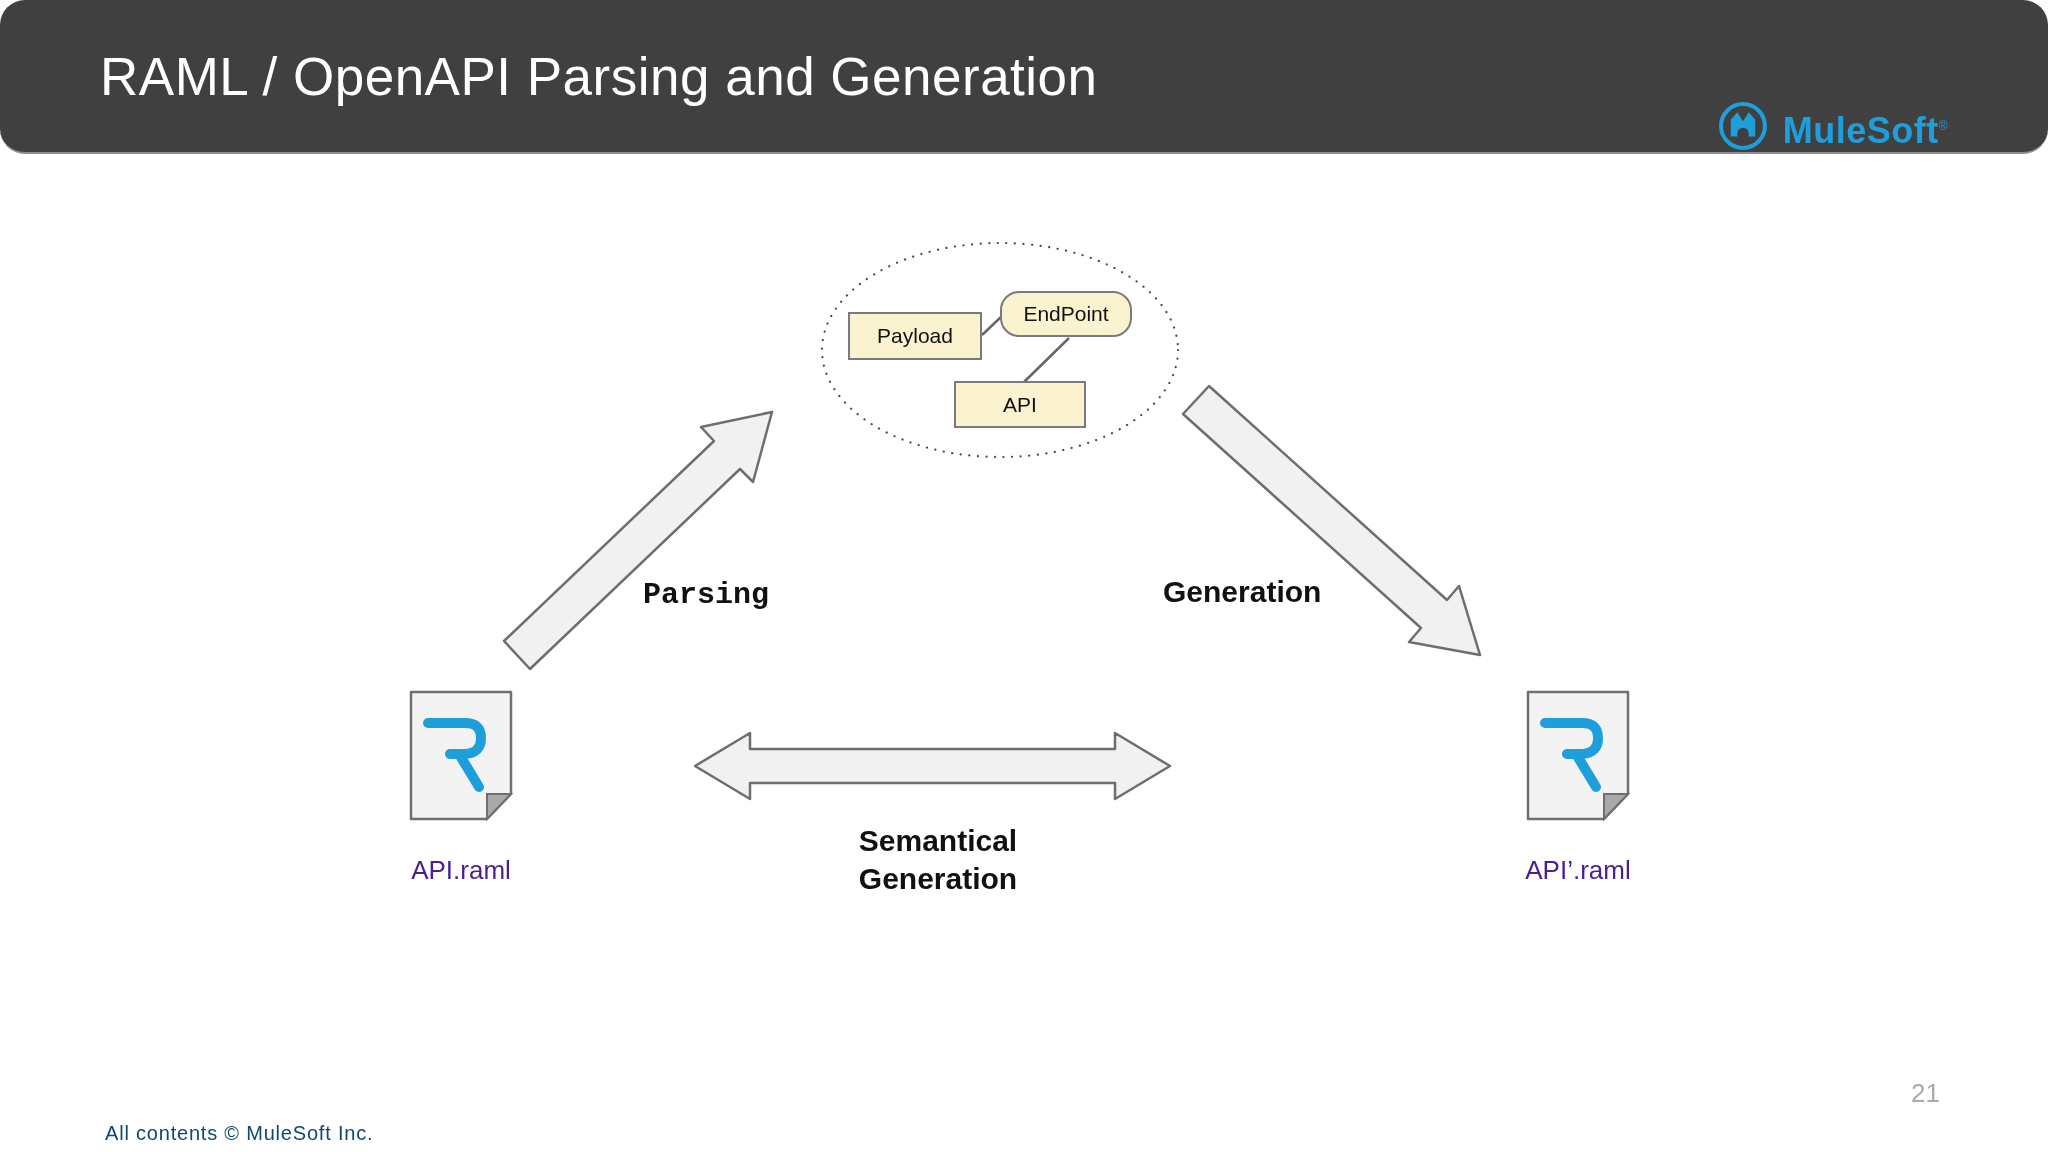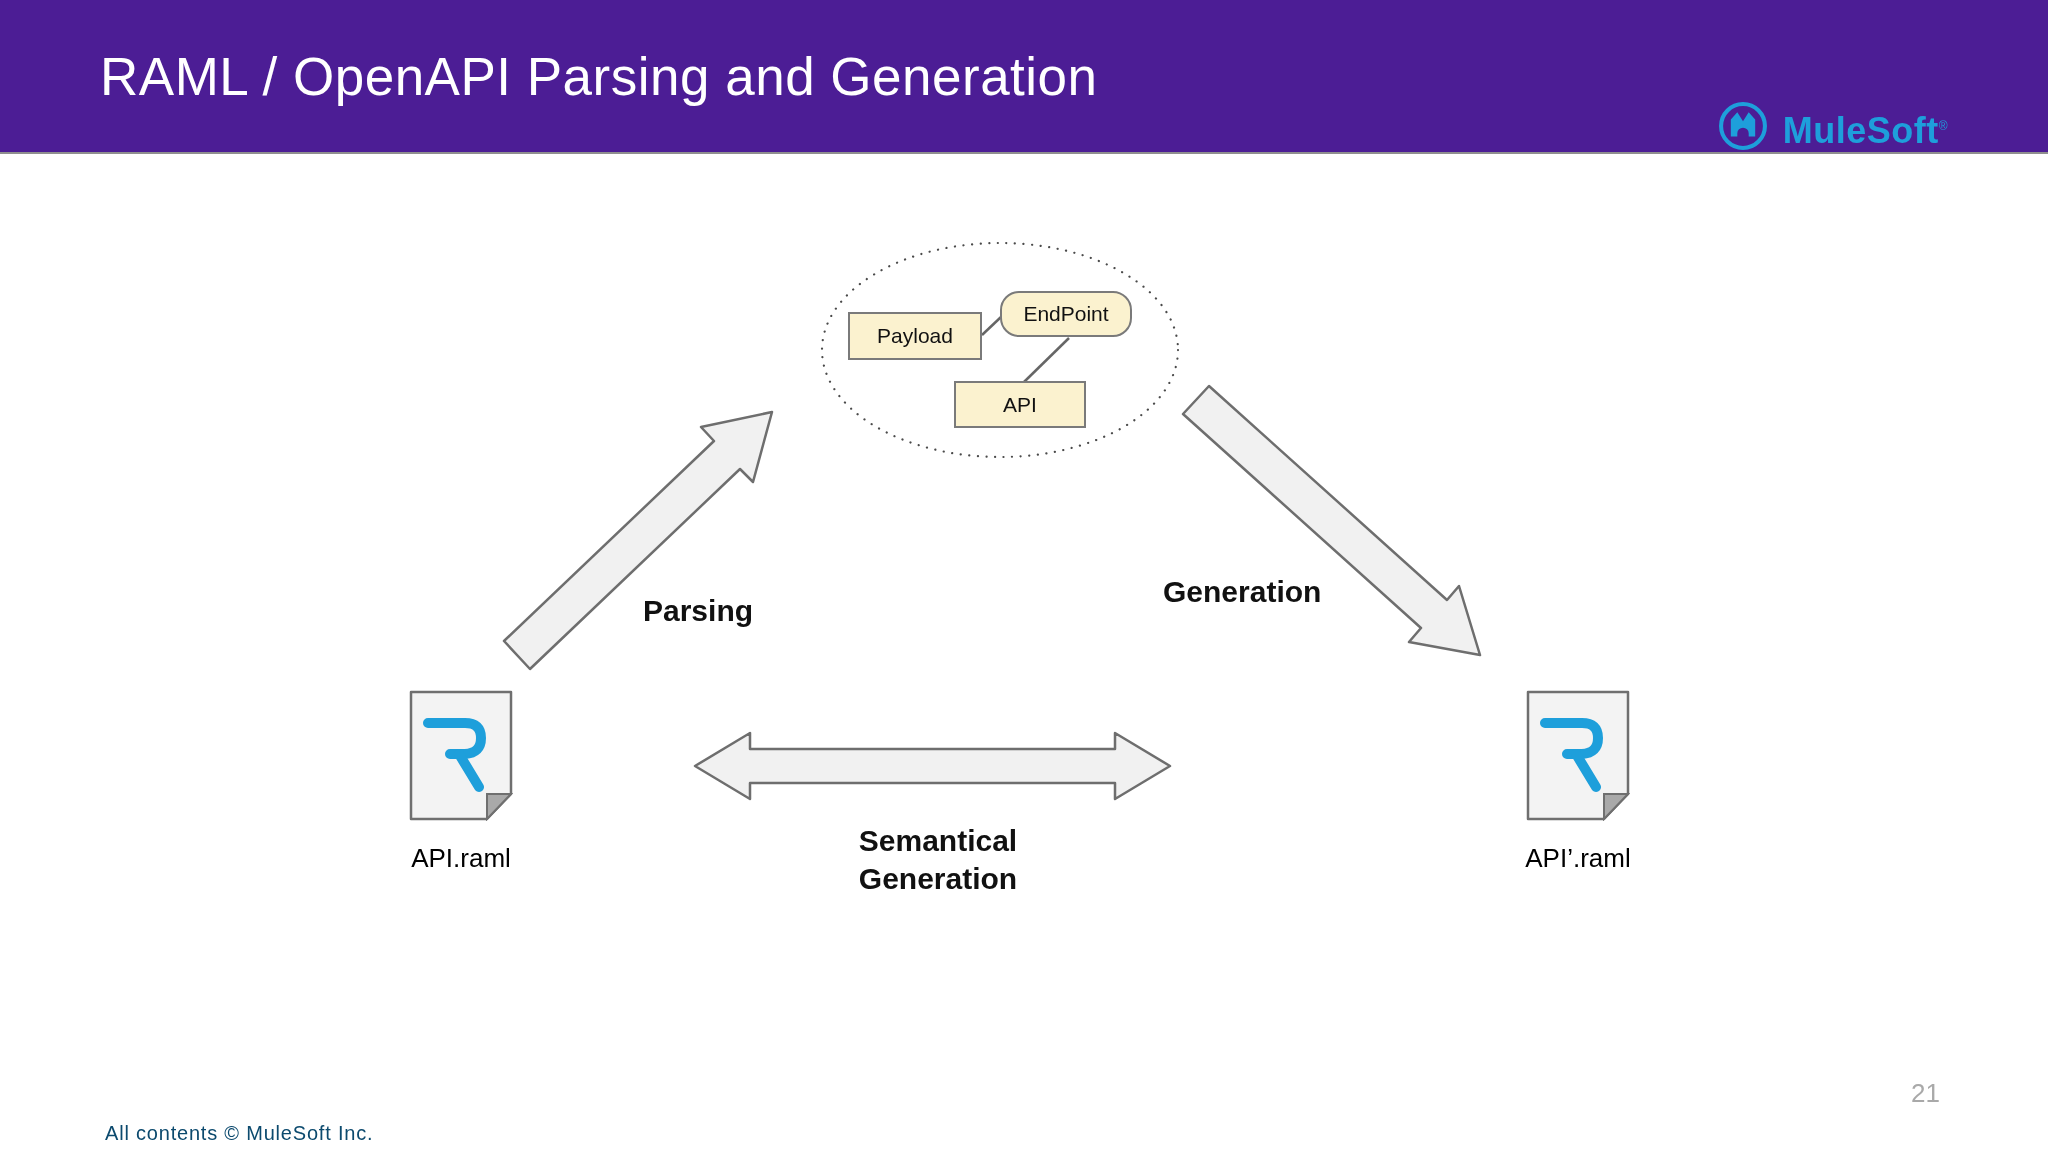--- a/index.html
+++ b/index.html
@@ -3,22 +3,22 @@
 <meta charset="utf-8">
 <style>
   html,body{margin:0;padding:0;background:#ffffff;}
   .slide{
     position:relative;width:2048px;height:1152px;overflow:hidden;
     background:#ffffff;font-family:"Liberation Sans",sans-serif;
   }
   
   .header{
     position:absolute;left:0;top:0;width:2048px;height:152px;
-    background:#4c1d95;border-bottom:2px solid #8f8f8f;
-    display:flex;align-items:center;
+    background:#404040;border-bottom:2px solid #8f8f8f;
+    display:flex;align-items:center;border-radius:25px;
   }
   .header-title{
     margin-left:100px;color:#ffffff;font-size:53px;font-weight:400;
     letter-spacing:0.5px;white-space:nowrap;
   }
   .brand{
     position:absolute;right:100px;top:0;height:152px;
     display:flex;align-items:flex-end;gap:14px;
   }
   .brand-mark{width:52px;height:52px;display:block;}
@@ -37,31 +37,31 @@
     font-size:21px;color:#111111;z-index:3;
   }
   .box-payload{left:848px;top:312px;width:134px;height:48px;}
   .box-endpoint{left:1000px;top:291px;width:132px;height:46px;border-radius:19px;}
   .box-api{left:954px;top:381px;width:132px;height:47px;}
   
   .flow-label{
     position:absolute;font-size:30px;font-weight:700;color:#111111;
     white-space:nowrap;z-index:3;
   }
-  .label-parsing{left:643px;top:594px;}
+  .label-parsing{left:643px;top:578px;font-family:Liberation Mono, monospace;}
   .label-generation{left:1163px;top:575px;}
   .label-equivalent{
     left:788px;top:822px;width:300px;text-align:center;line-height:38px;
   }
   
   .file{position:absolute;width:110px;text-align:center;z-index:3;}
   .file-left{left:406px;top:690px;}
   .file-right{left:1523px;top:690px;}
   .file-svg{width:104px;height:131px;display:block;margin:0 auto;}
-  .file-label{margin-top:22px;font-size:26px;color:#000000;white-space:nowrap;}
+  .file-label{margin-top:34px;font-size:26px;color:#4c1d95;white-space:nowrap;}
   
   .footer-copy{
     position:absolute;left:105px;top:1122px;font-size:20px;color:#0c4a6e;
     letter-spacing:0.8px;
   }
   .footer-page{
     position:absolute;right:108px;top:1078px;font-size:26px;color:#a9a9a9;
   }
 </style>
 </head>

